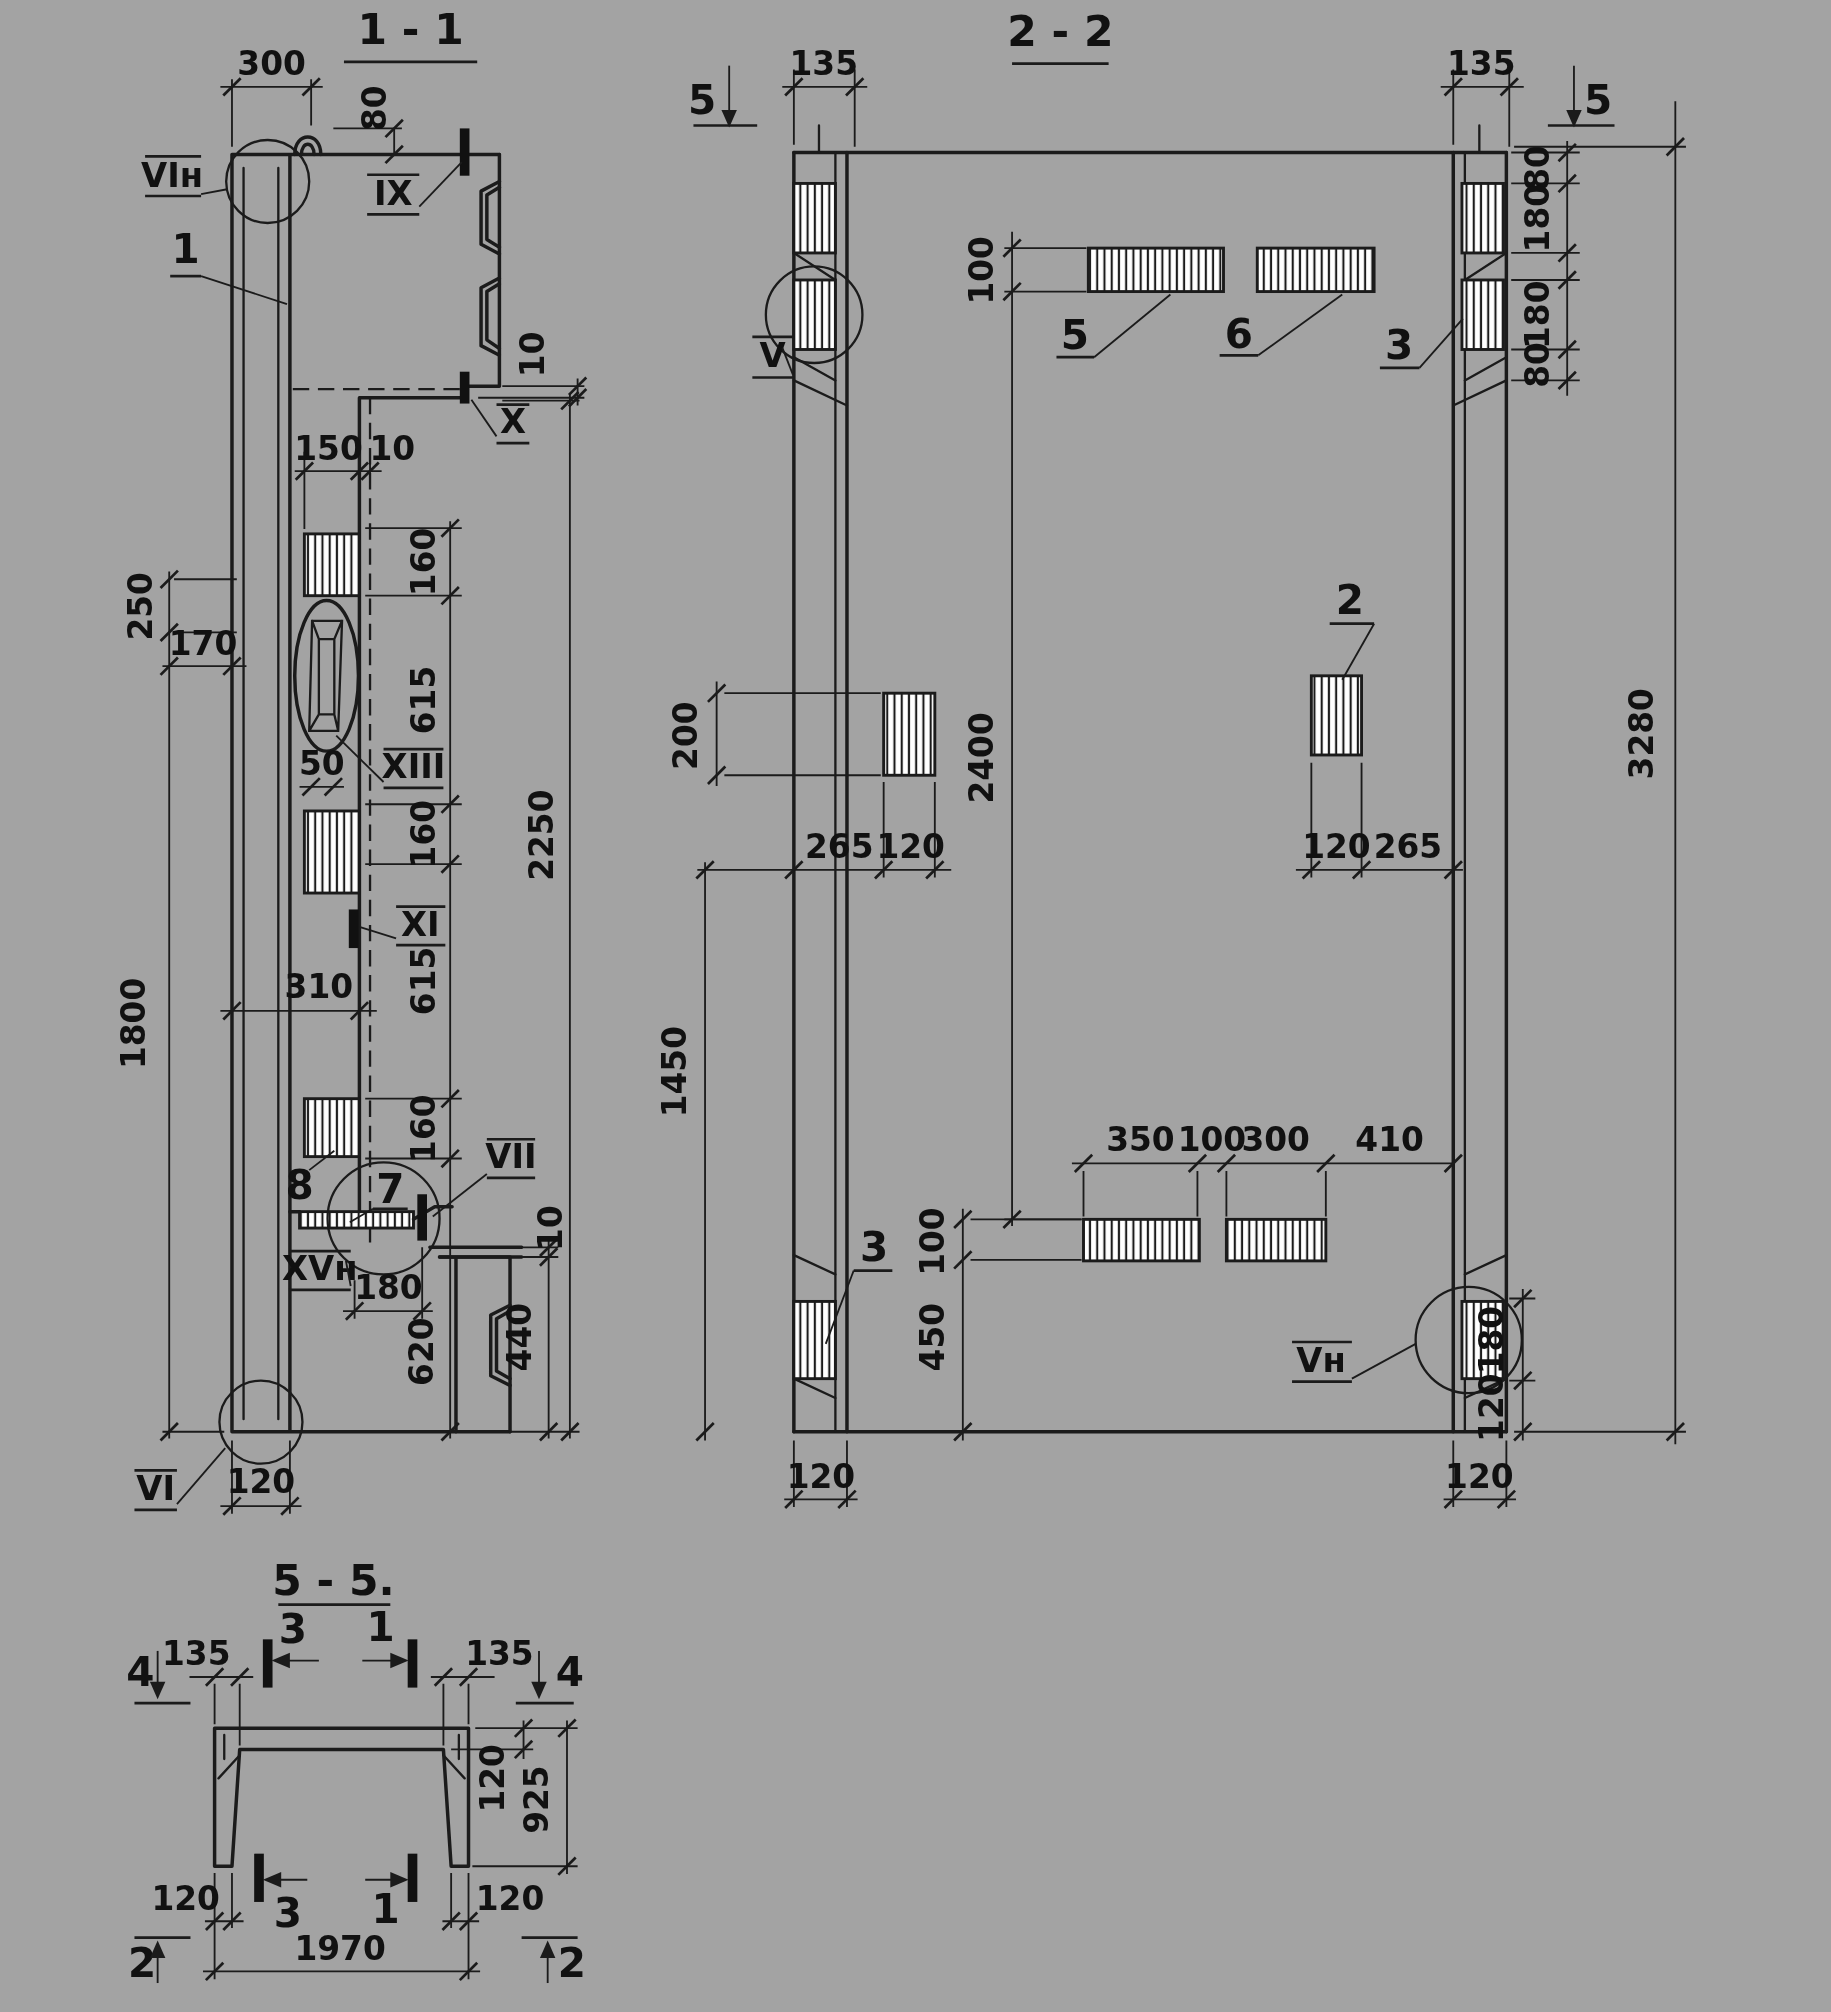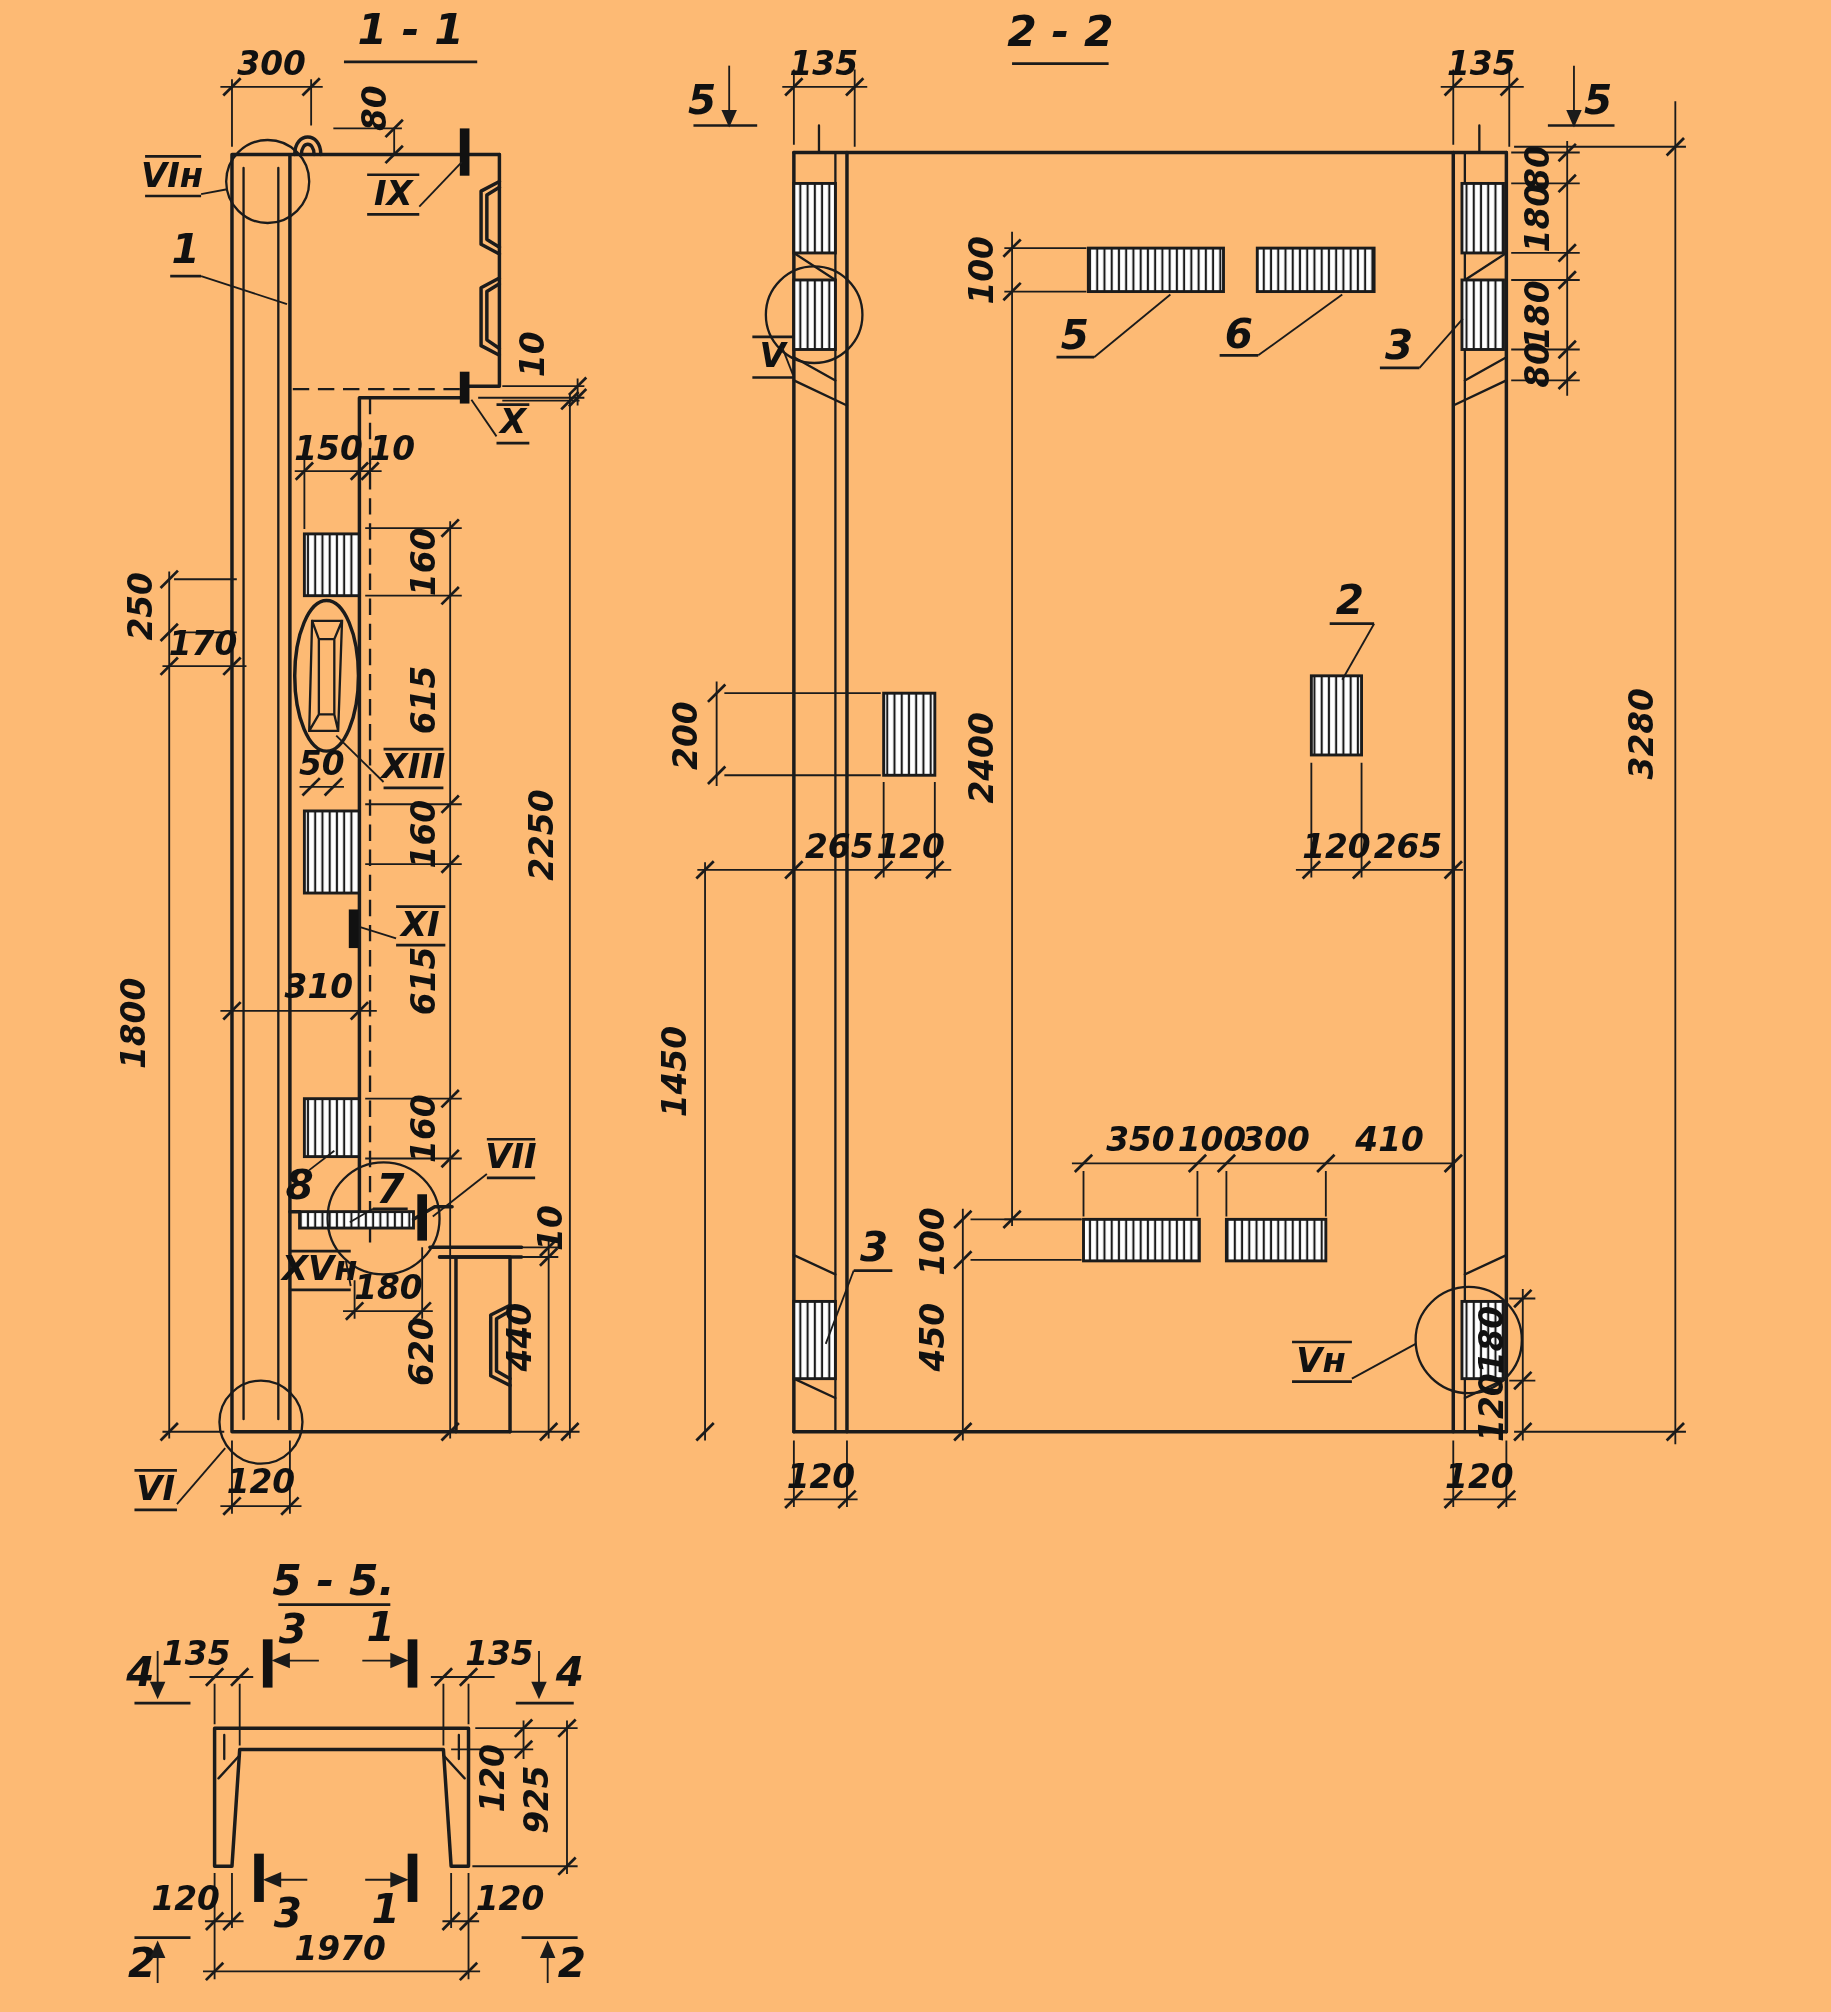--- a/index.html
+++ b/index.html
@@ -1,16 +1,16 @@
 <!DOCTYPE html>
 <html><head>
 <meta charset="utf-8">
 <style>
   html,body { margin:0; padding:0; background:#ffffff; }
-  #sheet { width:1832px; height:2012px; background:#fdba74; position:relative;font-style:italic; }
+  #sheet { width:1832px; height:2012px; background:#a3a3a3; position:relative; }
   svg { display:block; }
   .ln   { fill:none; stroke:#1b1b1b; stroke-width:3.6; stroke-linecap:round; stroke-linejoin:round; }
   .ln2  { fill:none; stroke:#1b1b1b; stroke-width:2.4; stroke-linecap:round; }
   .thin { fill:none; stroke:#1b1b1b; stroke-width:1.9; }
   .dsh  { fill:none; stroke:#1b1b1b; stroke-width:2.4; stroke-dasharray:17 9; }
   .thick{ fill:none; stroke:#111;    stroke-width:10;  stroke-linecap:butt; }
   .ul   { fill:none; stroke:#1b1b1b; stroke-width:2.8; }
   .tku  { stroke:#1b1b1b; stroke-width:2.8; }
   .hrect{ fill:url(#hv); stroke:#1b1b1b; stroke-width:3; }
   .ah   { fill:#1b1b1b; stroke:none; }

